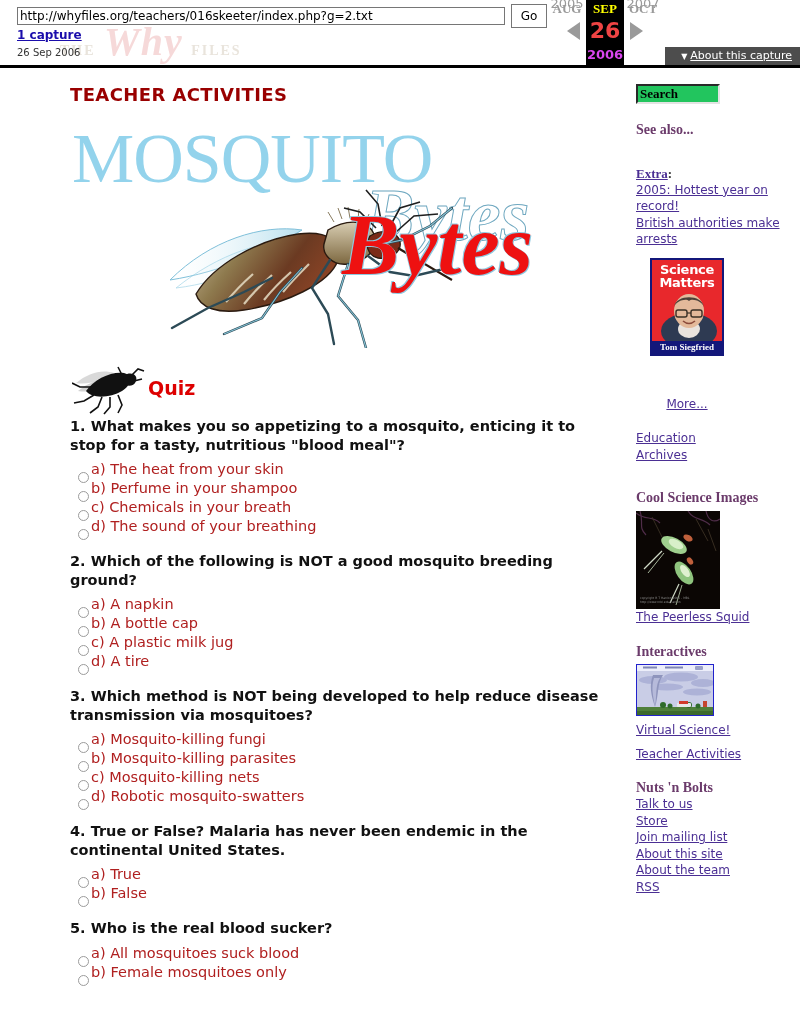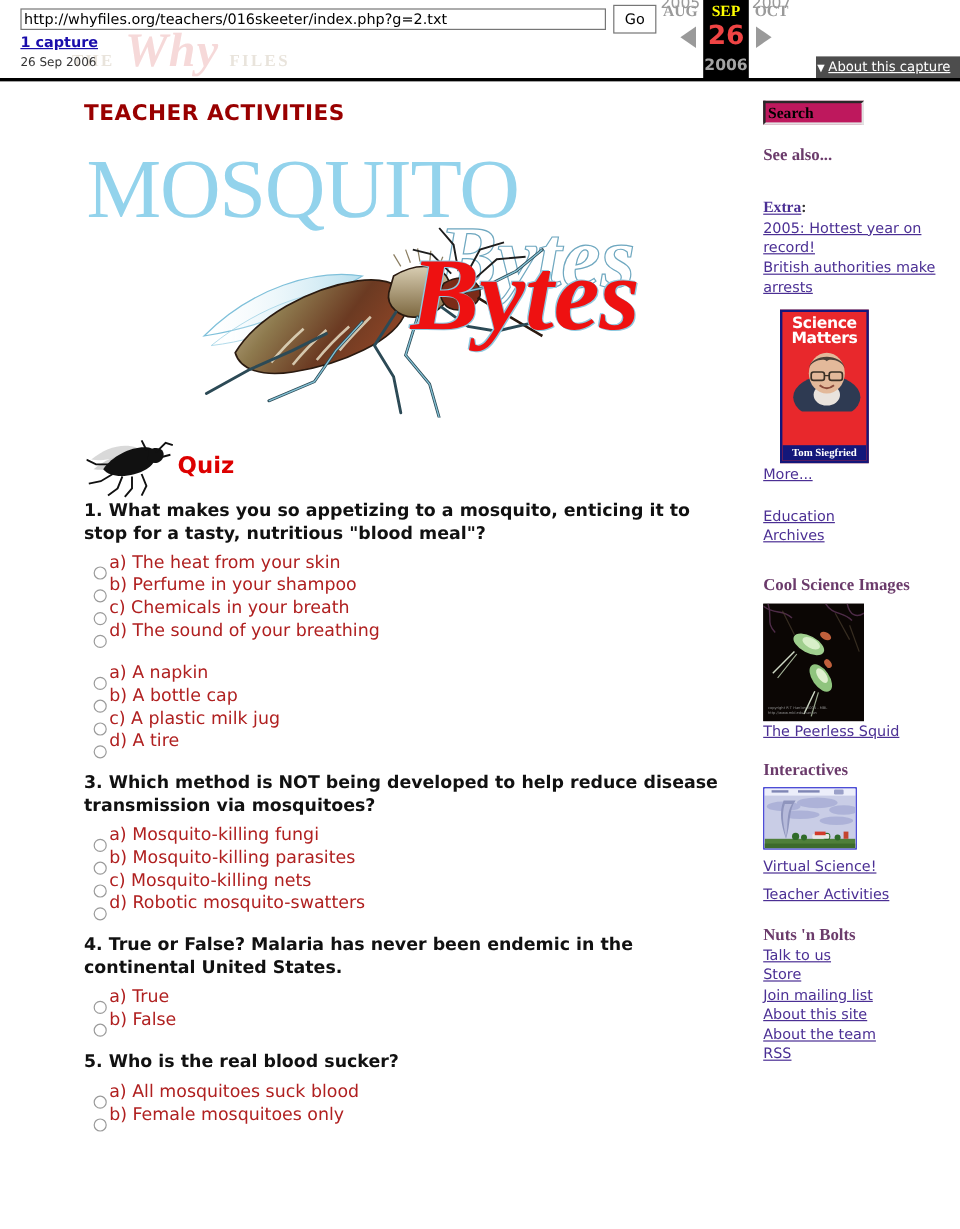--- a/index.html
+++ b/index.html
@@ -81,36 +81,36 @@
   #wm-dates .col {
     position: absolute; top: 0; width: 38px; text-align: center;
   }
   #wm-dates .col.prev { left: 0; }
   #wm-dates .col.cur  { left: 38px; width: 38px; background: #000000; height: 68px; }
   #wm-dates .col.next { left: 76px; }
   #wm-dates .mon { font-size: 13px; font-weight: bold; line-height: 16px; padding-top: 1px; font-family: Liberation Serif, serif; }
   #wm-dates .yr  { font-size: 13px; line-height: 15px; position: absolute; bottom: 6px; left: 0; right: 0;}
   #wm-dates .cur .mon { color: #ffff00; }
   #wm-dates .cur .day { color: #ef4444; font-size: 22px; font-weight: bold; line-height: 28px; }
-  #wm-dates .cur .yr  { color: #a3a3a3; font-weight: bold; }
+  #wm-dates .cur .yr  { color: #d946ef; font-weight: bold; }
   #wm-arrow-l, #wm-arrow-r {
     position: absolute; top: 22px; width: 0; height: 0;
     border-top: 9px solid transparent; border-bottom: 9px solid transparent;
     cursor: pointer;
   }
   #wm-arrow-l { left: 19px; border-right: 13px solid #9a9a9a; }
   #wm-arrow-r { left: 82px; border-left: 13px solid #9a9a9a; }
 
   
   #wm-icons { position: absolute; right: 8px; top: 3px; }
   #wm-about {
     position: absolute; right: 0; top: 47px;
     height: 18px; background: #4d4d4d; color: #ffffff;
     font-family: "DejaVu Sans", sans-serif; font-size: 11px;
-    padding: 0 8px 0 1px; line-height: 18px; cursor: pointer; white-space: nowrap;
+    padding: 0 8px 0 16px; line-height: 18px; cursor: pointer; white-space: nowrap;
   }
   #wm-about .cv { font-size: 8px; margin-right: 3px; }
   #wm-about .ul { text-decoration: underline; }
 
   
   #page { position: relative; width: 800px; height: 956px; background: #fff; }
 
   
   #main { position: absolute; left: 70px; top: 16px; width: 545px; }
 
@@ -173,21 +173,21 @@
     position: relative; top: 4px;
   }
 
   
   #sidebar { position: absolute; left: 636px; top: 16px; width: 150px; }
   .sb-search {
     width: 84px; height: 20px;
     border: 2px inset #b5b5b5;
     border-top-color:#7d7d7d; border-left-color:#7d7d7d;
     border-right-color:#e3e3e3; border-bottom-color:#e3e3e3;
-    background: #be185d;
+    background: #22c55e;
     font-family: "Liberation Serif", serif; font-weight: bold;
     font-size: 13px; color: #000; padding: 0 2px; outline: none;
   }
   .sb-head {
     font-family: "Liberation Serif", serif;
     font-size: 14px; font-weight: bold; color: #6b3b6b;
     margin: 0; line-height: 1.12;
   }
   .sb-link {
     font-family: "DejaVu Sans", sans-serif;
@@ -198,21 +198,21 @@
   .sb-extra-lbl {
     font-family: "Liberation Serif", serif; font-size: 13px;
     font-weight: bold; color: #4b2f94; text-decoration: underline;
   }
   .sb-gap-s { height: 10px; }
   .sb-gap-m { height: 18px; }
   .sb-gap-l { height: 26px; }
 
   
   .sm-card {
-    width: 74px; height: 128px; border: 2px solid #13177a;
+    width: 74px; height: 98px; border: 2px solid #13177a;
     background: #e8282c; position: relative; overflow: hidden;
     margin-left: 14px; cursor: pointer;
   }
   .sm-t1 { position:absolute; left:0; right:0; top:3px; text-align:center;
            font-family:"DejaVu Sans",sans-serif; font-size:13px; font-weight:bold;
            color:#fff; letter-spacing:-0.3px; line-height:13px;}
   .sm-t2 { position:absolute; left:0; right:0; top:16px; text-align:center;
            font-family:"DejaVu Sans",sans-serif; font-size:13px; font-weight:bold;
            color:#fff; letter-spacing:-0.3px; line-height:13px;}
   .sm-face { position:absolute; left:6px; top:31px; width:62px; height:52px; }
@@ -390,20 +390,21 @@
               <span class="radio"></span>
               <span>c) Chemicals in your breath</span>
             </label>
             <label class="answer">
               <span class="radio"></span>
               <span>d) The sound of your breathing</span>
             </label>
           </div>
         </div>
         <div class="q-block">
+          <div class="question">2. Which of the following is NOT a good mosquito breeding ground?</div>
           <div class="answers">
             <label class="answer">
               <span class="radio"></span>
               <span>a) A napkin</span>
             </label>
             <label class="answer">
               <span class="radio"></span>
               <span>b) A bottle cap</span>
             </label>
             <label class="answer">
@@ -492,21 +493,21 @@
         <ellipse cx="31" cy="38" rx="11" ry="9" fill="#e9e3dd"></ellipse>
         <ellipse cx="31" cy="20" rx="15" ry="17" fill="#e3b99a"></ellipse>
         <path d="M16 16 C18 3 44 3 46 16 C44 10 34 7 31 10 C28 7 18 10 16 16 Z" fill="#4a4038"></path>
         <rect x="18" y="19" width="11" height="7" rx="2" fill="none" stroke="#3a3026" stroke-width="1.4"></rect>
         <rect x="33" y="19" width="11" height="7" rx="2" fill="none" stroke="#3a3026" stroke-width="1.4"></rect>
         <path d="M29 22 h4" stroke="#3a3026" stroke-width="1.2"></path>
         <path d="M25 30 q6 5 12 0" stroke="#8a4a3a" stroke-width="1.6" fill="none"></path>
       </svg>
       <div class="sm-name">Tom Siegfried</div>
     </div>
-    <div style="width:102px;">
+    <div style="text-align:center;width:102px;margin-top:38px;">
       <a class="sb-link" style="display:inline;">More...</a>
     </div>
 
     <div class="sb-gap-m"></div>
 
     <a class="sb-link">Education</a>
     <a class="sb-link">Archives</a>
 
     <div class="sb-gap-l"></div>
 

